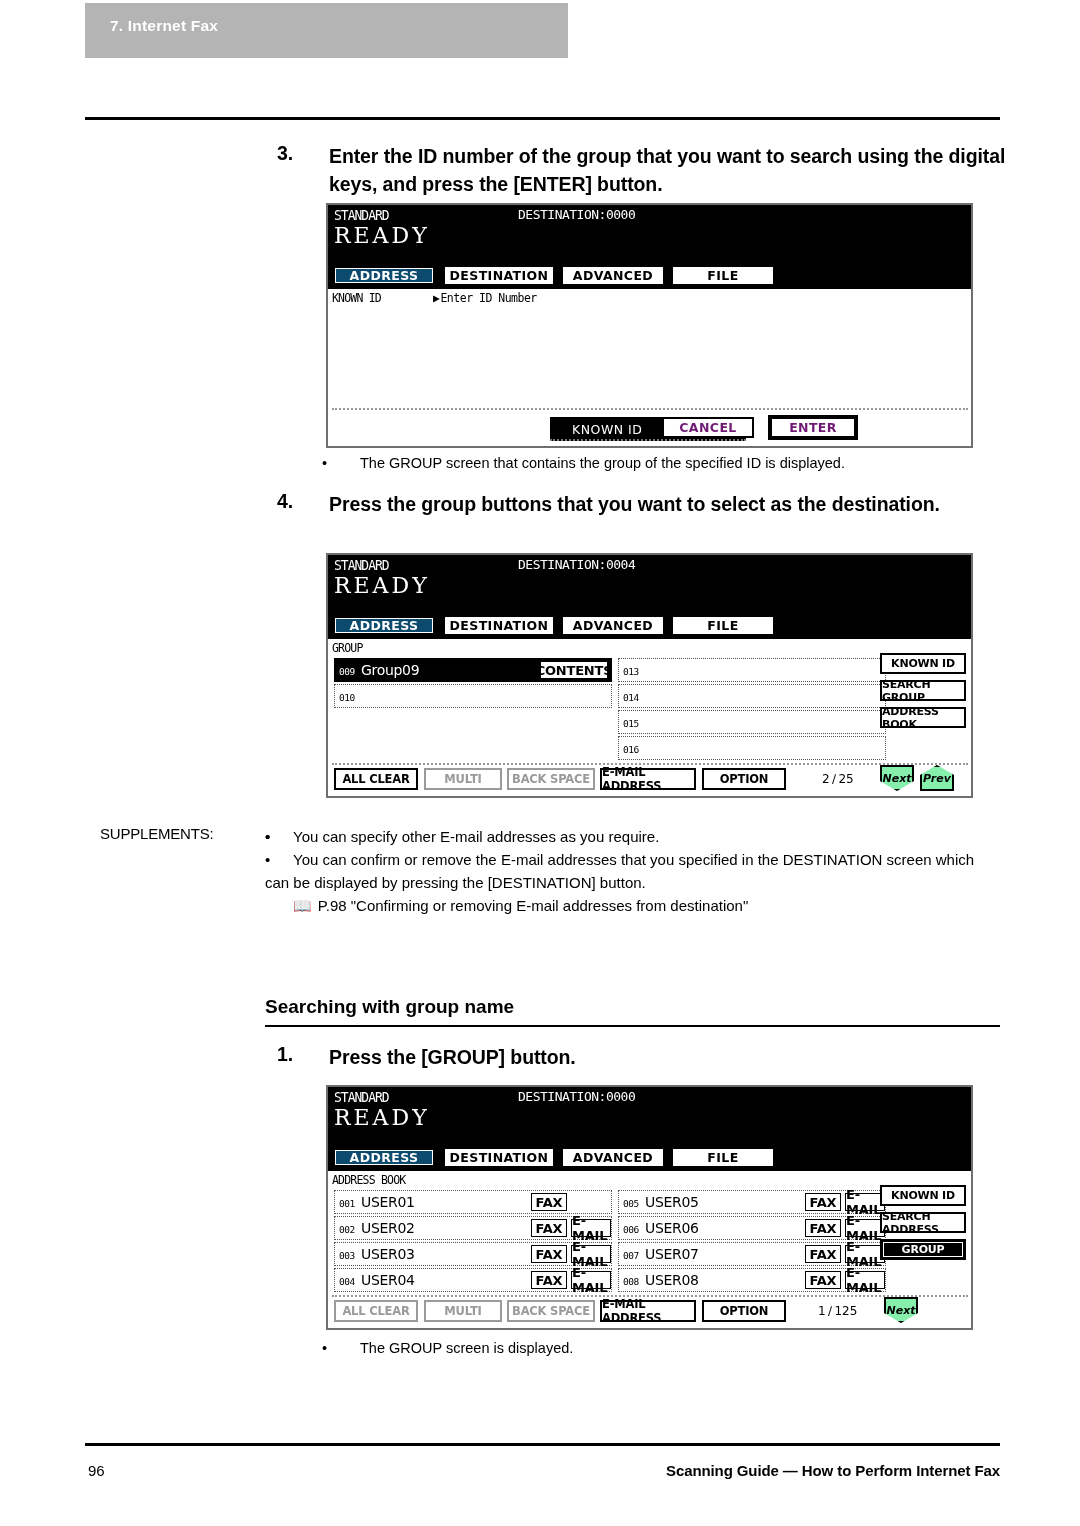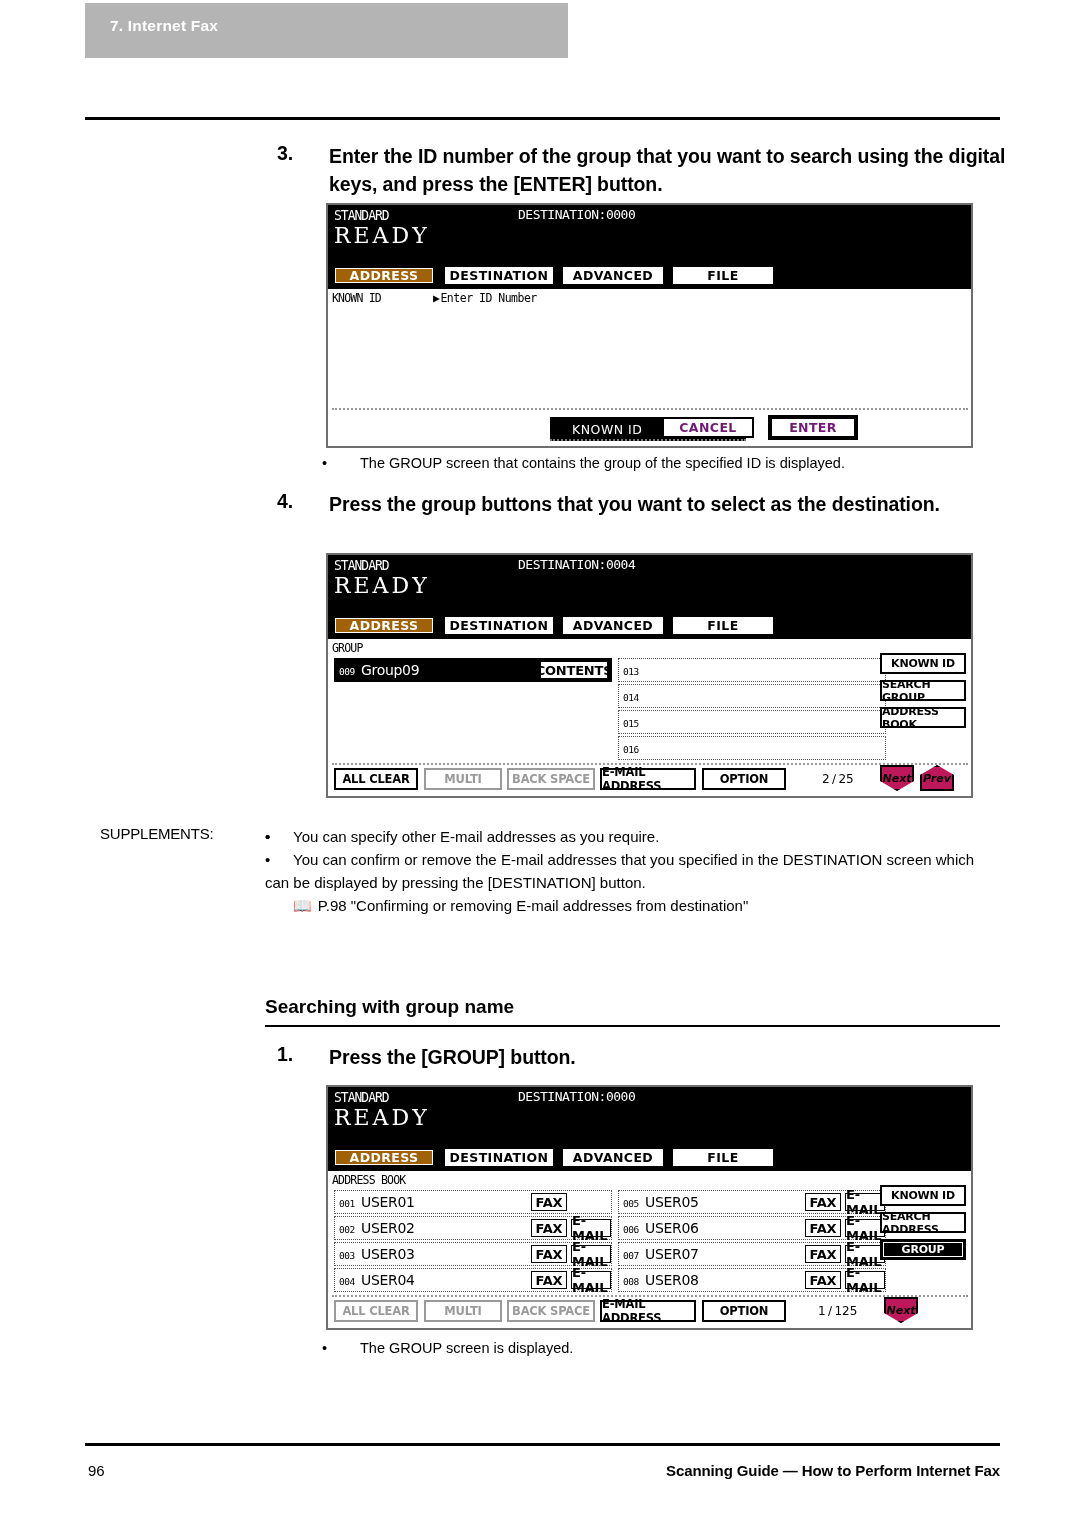--- a/index.html
+++ b/index.html
@@ -124,21 +124,21 @@
   .tab {
     position: absolute; top: 2px; height: 21px;
     background: #fff; color: #000;
     border: 2px solid #000;
     box-shadow: inset 0 0 0 1px #fff;
     font-size: 12.5px; font-weight: bold;
     display: flex; align-items: center; justify-content: center;
     letter-spacing: .4px;
     font-family: "DejaVu Sans", sans-serif;
   }
-  .tab.sel { background: #a16207; color: #fff; box-shadow: inset 0 0 0 1px #000, inset 0 0 0 2px #fff; }
+  .tab.sel { background: #0c4a6e; color: #fff; box-shadow: inset 0 0 0 1px #000, inset 0 0 0 2px #fff; }
 
   
   .lcd-body { position: relative; background: #fff; }
   .lcd-caption {
     position: absolute; left: 4px; top: 2px;
     font-size: 11.5px; font-family: "DejaVu Sans Mono", monospace;
     letter-spacing: -0.8px;
   }
 
   
@@ -226,21 +226,21 @@
     display: flex; align-items: center; justify-content: center;
     letter-spacing: -0.2px;
   }
   .botbtn.dim { color: #9a9a9a; border-color: #9a9a9a; }
   .pagecount {
     position: absolute; font-size: 12px;
     font-family: "DejaVu Sans", sans-serif; letter-spacing: -0.5px;
   }
   .navpent {
     position: absolute; width: 34px; height: 26px;
-    background: #be185d;
+    background: #86efac;
     border: 2px solid #000;
     font-size: 11px; font-weight: bold; font-style: italic;
     display: flex; align-items: center; justify-content: center;
   }
   .navpent.down { clip-path: polygon(0 0, 100% 0, 100% 62%, 50% 100%, 0 62%); }
   .navpent.up   { clip-path: polygon(50% 0, 100% 38%, 100% 100%, 0 100%, 0 38%); }
 </style>
 </head>
 <body>
 
@@ -310,20 +310,24 @@
         <div class="tab" style="left:343px; width:104px;">FILE</div>
       </div>
     </div>
     <div class="lcd-body" style="height:157px;">
       <div class="lcd-caption">GROUP</div>
 
       <div class="rowslot sel" style="left:6px; top:19px; width:278px;">
         <span class="slot-id">009</span>
         <span class="slot-name">Group09</span>
         <span class="minibtn" style="right:3px; width:68px;">CONTENTS</span>
+      </div>
+      <div class="rowslot" style="left:6px; top:45px; width:278px;">
+        <span class="slot-id">010</span>
+        <span class="slot-name"></span>
       </div>
 
       <div class="rowslot" style="left:290px; top:19px; width:268px;">
         <span class="slot-id">013</span>
         <span class="slot-name"></span>
       </div>
       <div class="rowslot" style="left:290px; top:45px; width:268px;">
         <span class="slot-id">014</span>
         <span class="slot-name"></span>
       </div>

